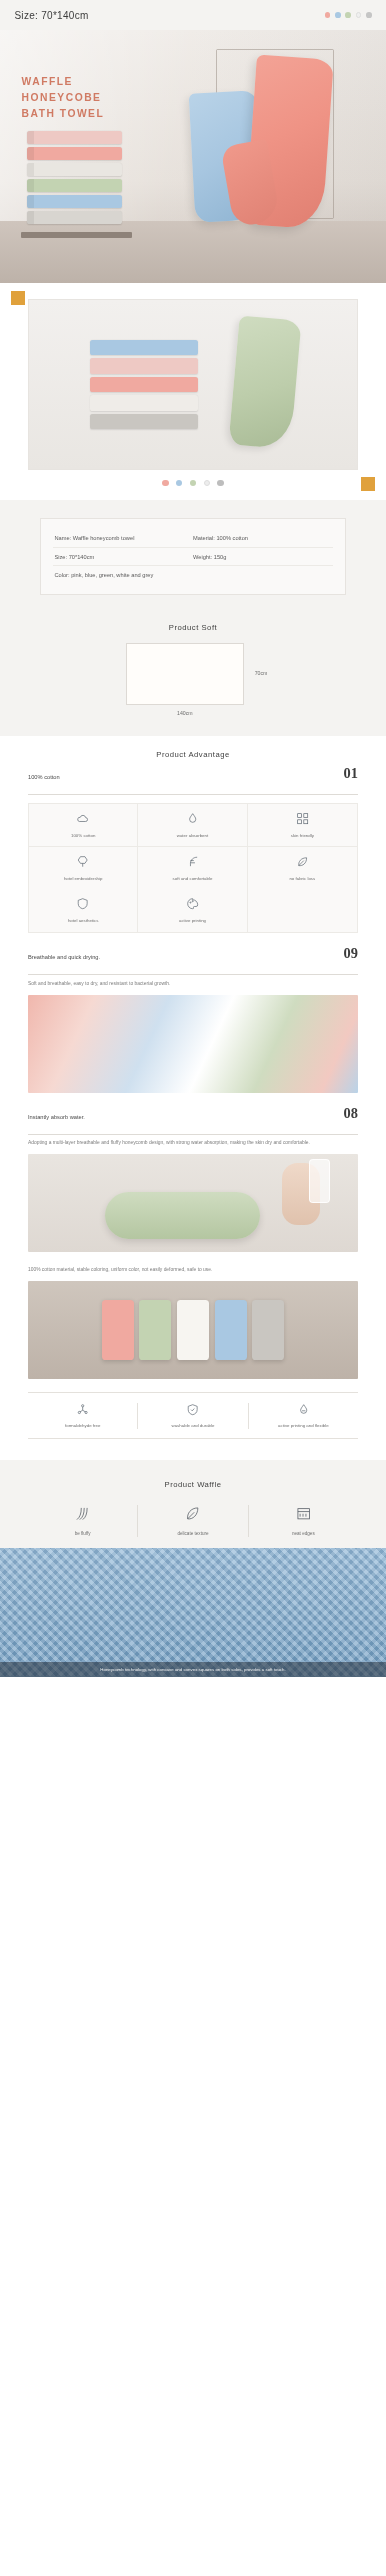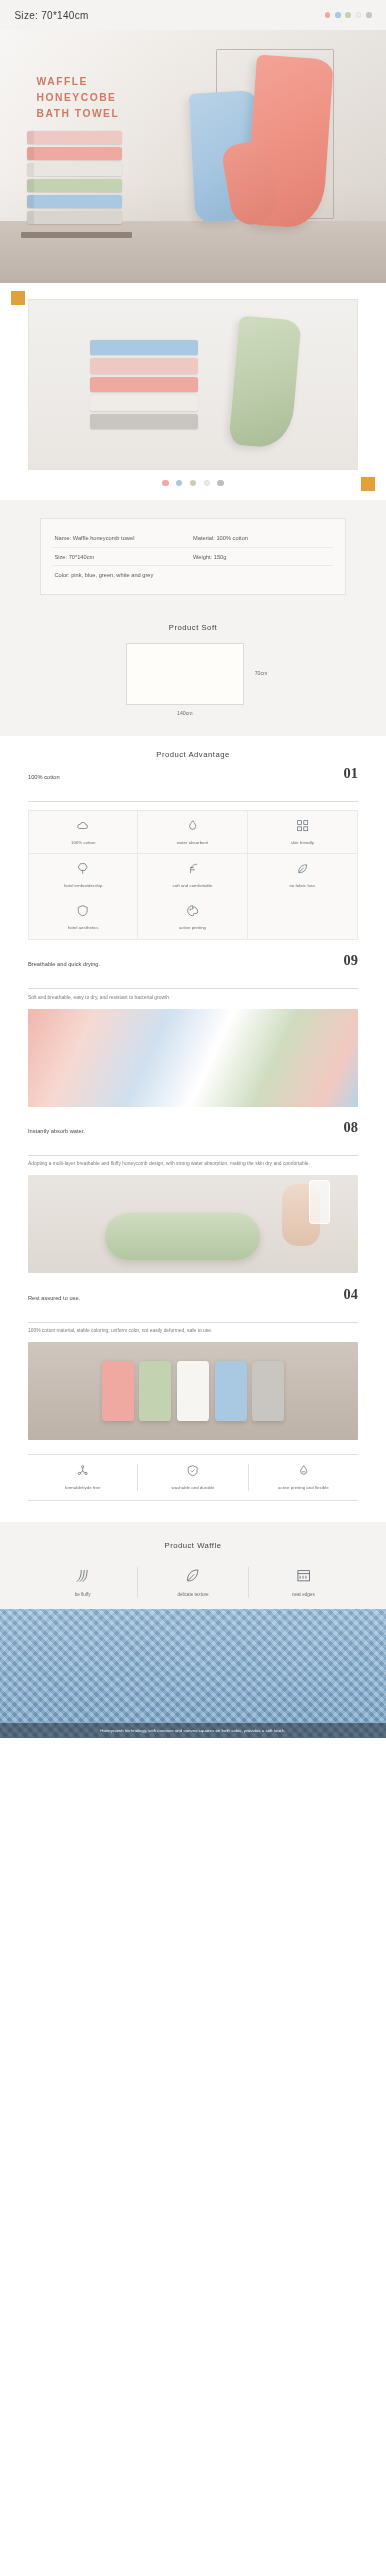--- a/index.html
+++ b/index.html
@@ -52,21 +52,20 @@
   }
   .hero .title {
     position: absolute;
     left: 21.6px; top: 44px;
     font-size: 10.3px;
     font-weight: bold;
     letter-spacing: 1.5px;
     line-height: 1.55;
     color: #d07a63;
     text-transform: uppercase;
-    margin-left: 15px;
   }
   
   .towel-pink {
     position: absolute;
     right: 58px; top: 27px;
     width: 77px; height: 170px;
     background: linear-gradient(150deg, #f3a396 0%, #ef9385 45%, #e07f71 100%);
     border-radius: 7.2px 20.6px 36px 15.5px / 7.2px 15.5px 46px 20.6px;
     transform: rotate(4deg);
     box-shadow: -3.1px 4.1px 9.3px rgba(0,0,0,0.12);
@@ -171,21 +170,21 @@
     position: absolute; right: 3.1px; top: 27px; font-size: 5.2px; color: #6d6d6d;
   }
   .size-lbl-bottom {
     text-align: center; font-size: 5.2px; color: #6d6d6d; margin-top: 4.6px; margin-left: 10.3px; width: 118px;
   }
 
   
   .adv-sec { background: #ffffff; padding: 13.4px 0 5.2px; }
   .adv-head { text-align:center; font-size: 7.7px; color:#3f3f3f; letter-spacing: 0.5px; padding-bottom: 7.2px;}
   .adv-block { margin: 0 28px 13.4px; }
-  .adv-top { display: flex; align-items: flex-end; justify-content: space-between; border-bottom: 0.5px solid #dedbd6; padding-bottom: 21px; }
+  .adv-top { display: flex; align-items: flex-end; justify-content: space-between; border-bottom: 0.5px solid #dedbd6; padding-bottom: 14px; }
   .adv-label { font-size: 5.7px; color: #4a4a4a; }
   .adv-num { font-size: 14.4px; font-weight: bold; color: #3c3c3c; font-family: "Liberation Serif", serif; line-height: 1; }
   .adv-desc { font-size: 4.9px; color: #7d7d7d; margin-top: 4.1px; line-height: 1.6; }
 
   .icon-grid {
     margin-top: 7.2px; background: #faf9f8; border: 0.5px solid #eceae6;
     display: grid; grid-template-columns: repeat(3, 1fr); gap: 0;
   }
   .icon-cell {
     padding: 8.2px 2.1px 7.2px; text-align: center;
@@ -434,24 +433,20 @@
       </div>
       <div class="adv-desc">Adopting a multi-layer breathable and fluffy honeycomb design, with strong water absorption, making the skin dry and comfortable.</div>
       <div class="photo p3">
         <div class="roll"></div>
         <div class="hand"></div>
         <div class="bottle"></div>
       </div>
     </div>
 
     <div class="adv-block">
-      <div class="adv-top">
-        <span class="adv-label">Rest assured to use.</span>
-        <span class="adv-num">04</span>
-      </div>
       <div class="adv-desc">100% cotton material, stable coloring, uniform color, not easily deformed, safe to use.</div>
       <div class="photo p4">
         <span class="bar" style="background:#f0a9a0"></span>
         <span class="bar" style="background:#c3d3b2"></span>
         <span class="bar" style="background:#f7f5f1"></span>
         <span class="bar" style="background:#a9c8e2"></span>
         <span class="bar" style="background:#c9c6c1"></span>
       </div>
     </div>
 

